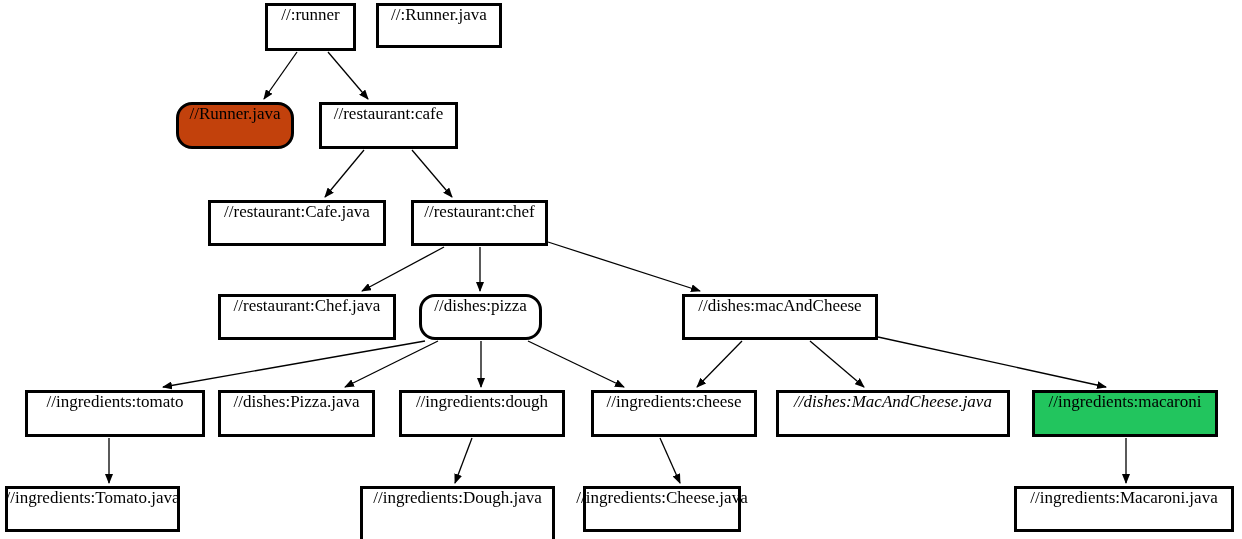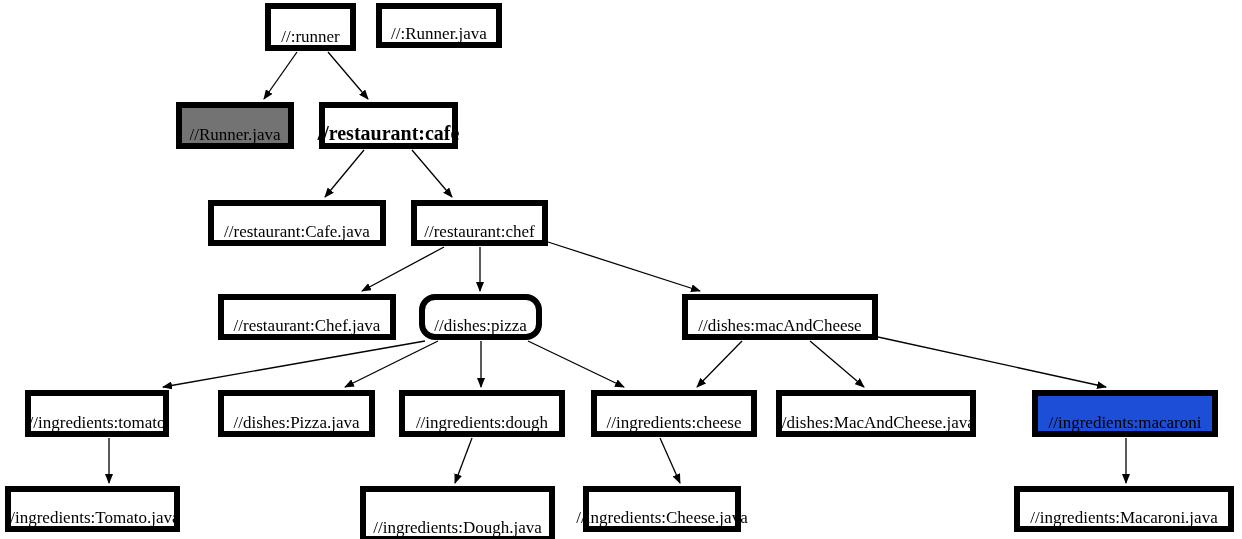--- a/index.html
+++ b/index.html
@@ -22,24 +22,24 @@
     position: absolute;
     left: 0;
     top: 0;
     width: 1242px;
     height: 539px;
     pointer-events: none;
   }
   .node {
     position: absolute;
     box-sizing: border-box;
-    border: 6px solid #404040;
+    border: 3px solid #404040;
     background: #ffffff;
     display: flex;
-    align-items: flex-end;
+    align-items: flex-start;
     justify-content: center;
     white-space: nowrap;
   }
   .node-label {
     font-family: "Liberation Serif", "DejaVu Serif", serif;
     font-size: 17px;
     line-height: 1;
     color: #000000;
     letter-spacing: 0px;
   }
@@ -75,57 +75,57 @@
         <line x1="1126" y1="438" x2="1126" y2="483" stroke="#000000" stroke-width="1.3" marker-end="url(#arrowhead)"></line>
       </g>
   </svg>
   <div id="node-group">
       <div class="node" style="left: 265px; top: 3px; width: 91px; height: 48px; border-color: rgb(0, 0, 0); background: rgb(255, 255, 255);">
         <span class="node-label" style="font-size: 17px;">//:runner</span>
       </div>
       <div class="node" style="left: 376px; top: 3px; width: 126px; height: 45px; border-color: rgb(0, 0, 0); background: rgb(255, 255, 255);">
         <span class="node-label" style="font-size: 17px;">//:Runner.java</span>
       </div>
-      <div class="node" style="left: 176px; top: 102px; width: 118px; height: 47px; border-color: rgb(0, 0, 0); background: #737373;">
+      <div class="node" style="left: 176px; top: 102px; width: 118px; height: 47px; border-color: rgb(0, 0, 0); background: #c2410c; border-radius: 16px;">
         <span class="node-label" style="font-size: 17px;">//Runner.java</span>
       </div>
       <div class="node" style="left: 319px; top: 102px; width: 139px; height: 47px; border-color: rgb(0, 0, 0); background: rgb(255, 255, 255);">
-        <span class="node-label" style="font-size: 20px; font-weight: bold;">//restaurant:cafe</span>
+        <span class="node-label" style="font-size: 17px;">//restaurant:cafe</span>
       </div>
       <div class="node" style="left: 208px; top: 200px; width: 178px; height: 46px; border-color: rgb(0, 0, 0); background: rgb(255, 255, 255);">
         <span class="node-label" style="font-size: 17px;">//restaurant:Cafe.java</span>
       </div>
       <div class="node" style="left: 411px; top: 200px; width: 137px; height: 46px; border-color: rgb(0, 0, 0); background: rgb(255, 255, 255);">
         <span class="node-label" style="font-size: 17px;">//restaurant:chef</span>
       </div>
       <div class="node" style="left: 218px; top: 294px; width: 178px; height: 46px; border-color: rgb(0, 0, 0); background: rgb(255, 255, 255);">
         <span class="node-label" style="font-size: 17px;">//restaurant:Chef.java</span>
       </div>
       <div class="node" style="left: 419px; top: 294px; width: 123px; height: 46px; border-color: rgb(0, 0, 0); background: rgb(255, 255, 255); border-radius: 16px;">
         <span class="node-label" style="font-size: 17px;">//dishes:pizza</span>
       </div>
       <div class="node" style="left: 682px; top: 294px; width: 196px; height: 46px; border-color: rgb(0, 0, 0); background: rgb(255, 255, 255);">
         <span class="node-label" style="font-size: 17px;">//dishes:macAndCheese</span>
       </div>
-      <div class="node" style="left: 25px; top: 390px; width: 144px; height: 47px; border-color: rgb(0, 0, 0); background: rgb(255, 255, 255);">
+      <div class="node" style="left: 25px; top: 390px; width: 180px; height: 47px; border-color: rgb(0, 0, 0); background: rgb(255, 255, 255);">
         <span class="node-label" style="font-size: 17px;">//ingredients:tomato</span>
       </div>
       <div class="node" style="left: 218px; top: 390px; width: 157px; height: 47px; border-color: rgb(0, 0, 0); background: rgb(255, 255, 255);">
         <span class="node-label" style="font-size: 17px;">//dishes:Pizza.java</span>
       </div>
       <div class="node" style="left: 399px; top: 390px; width: 166px; height: 47px; border-color: rgb(0, 0, 0); background: rgb(255, 255, 255);">
         <span class="node-label" style="font-size: 17px;">//ingredients:dough</span>
       </div>
       <div class="node" style="left: 585px; top: 390px; width: 166px; height: 47px; border-color: rgb(0, 0, 0); background: rgb(255, 255, 255); margin-left: 6px;">
         <span class="node-label" style="font-size: 17px;">//ingredients:cheese</span>
       </div>
-      <div class="node" style="left: 776px; top: 390px; width: 200px; height: 47px; border-color: rgb(0, 0, 0); background: rgb(255, 255, 255);">
+      <div class="node" style="left: 776px; top: 390px; width: 234px; height: 47px; border-color: rgb(0, 0, 0); background: rgb(255, 255, 255); font-style: italic;">
         <span class="node-label" style="font-size: 17px;">//dishes:MacAndCheese.java</span>
       </div>
-      <div class="node" style="left: 1032px; top: 390px; width: 186px; height: 47px; border-color: rgb(0, 0, 0); background: #1d4ed8;">
+      <div class="node" style="left: 1032px; top: 390px; width: 186px; height: 47px; border-color: rgb(0, 0, 0); background: #22c55e;">
         <span class="node-label" style="font-size: 17px;">//ingredients:macaroni</span>
       </div>
       <div class="node" style="left: 5px; top: 486px; width: 175px; height: 46px; border-color: rgb(0, 0, 0); background: rgb(255, 255, 255);">
         <span class="node-label" style="font-size: 17px;">//ingredients:Tomato.java</span>
       </div>
       <div class="node" style="left: 360px; top: 486px; width: 195px; height: 56px; border-color: rgb(0, 0, 0); background: rgb(255, 255, 255);">
         <span class="node-label" style="font-size: 17px;">//ingredients:Dough.java</span>
       </div>
       <div class="node" style="left: 583px; top: 486px; width: 158px; height: 46px; border-color: rgb(0, 0, 0); background: rgb(255, 255, 255);">
         <span class="node-label" style="font-size: 17px;">//ingredients:Cheese.java</span>

